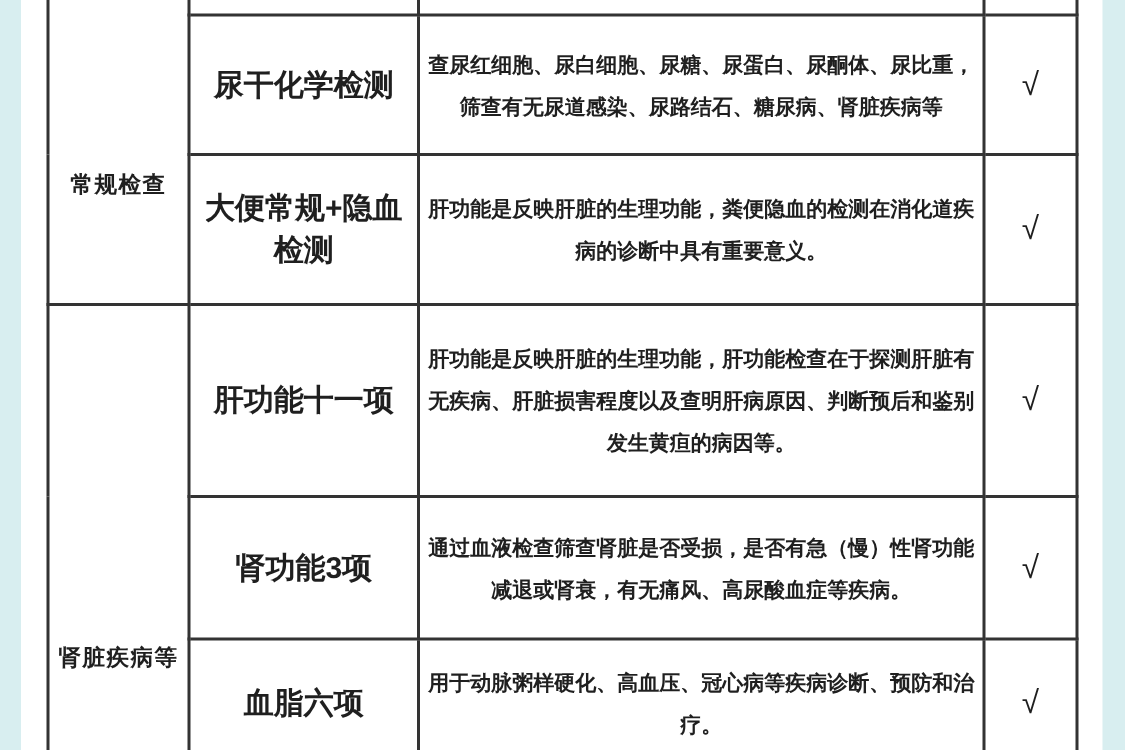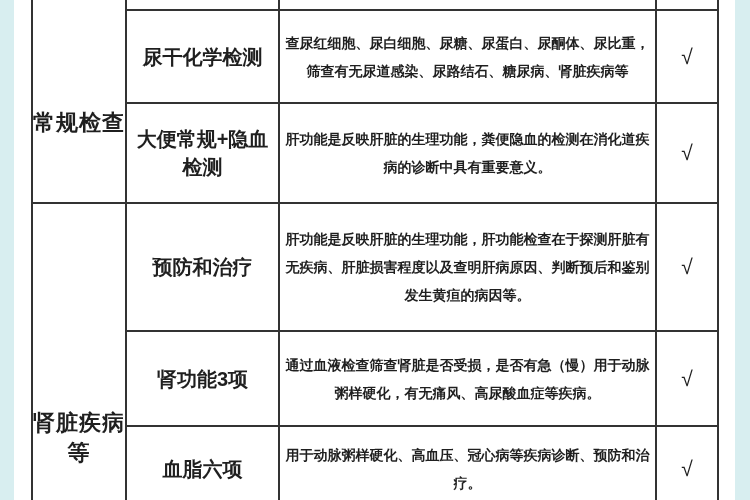--- a/index.html
+++ b/index.html
@@ -34,21 +34,21 @@
     border: 2px solid #333333;
     padding: 0;
     vertical-align: middle;
     box-sizing: border-box;
   }
   tr.partial-row td { border-top: 0; height: 10px; }
 
   td.cat {
     vertical-align: top;
     text-align: center;
-    font-size: 22px;
+    font-size: 15px;
     font-weight: 700;
     letter-spacing: 1px;
   }
   td.cat .cat-label { display: block; }
   td.cat .pad-regular     { padding-top: 44px; }
   td.cat .pad-biochemical { padding-top: 162px; }
 
   td.name {
     text-align: center;
     font-size: 20px;
@@ -109,28 +109,28 @@
       <tr class="r2">
         <td class="name">大便常规+隐血检测</td>
         <td class="desc">肝功能是反映肝脏的生理功能，粪便隐血的检测在消化道疾病的诊断中具有重要意义。</td>
         <td class="check">√</td>
       </tr>
 
       <tr class="r3">
         <td class="cat" rowspan="3">
           <span class="cat-label pad-biochemical">肾脏疾病等</span>
         </td>
-        <td class="name">预防和治疗</td>
+        <td class="name">肝功能十一项</td>
         <td class="desc">肝功能是反映肝脏的生理功能，肝功能检查在于探测肝脏有无疾病、肝脏损害程度以及查明肝病原因、判断预后和鉴别发生黄疸的病因等。</td>
         <td class="check">√</td>
       </tr>
 
       <tr class="r4">
         <td class="name">肾功能3项</td>
-        <td class="desc">通过血液检查筛查肾脏是否受损，是否有急（慢）用于动脉粥样硬化，有无痛风、高尿酸血症等疾病。</td>
+        <td class="desc">通过血液检查筛查肾脏是否受损，是否有急（慢）性肾功能减退或肾衰，有无痛风、高尿酸血症等疾病。</td>
         <td class="check">√</td>
       </tr>
 
       <tr class="r5">
         <td class="name">血脂六项</td>
         <td class="desc">用于动脉粥样硬化、高血压、冠心病等疾病诊断、预防和治疗。</td>
         <td class="check">√</td>
       </tr>
     </tbody>
   </table>

